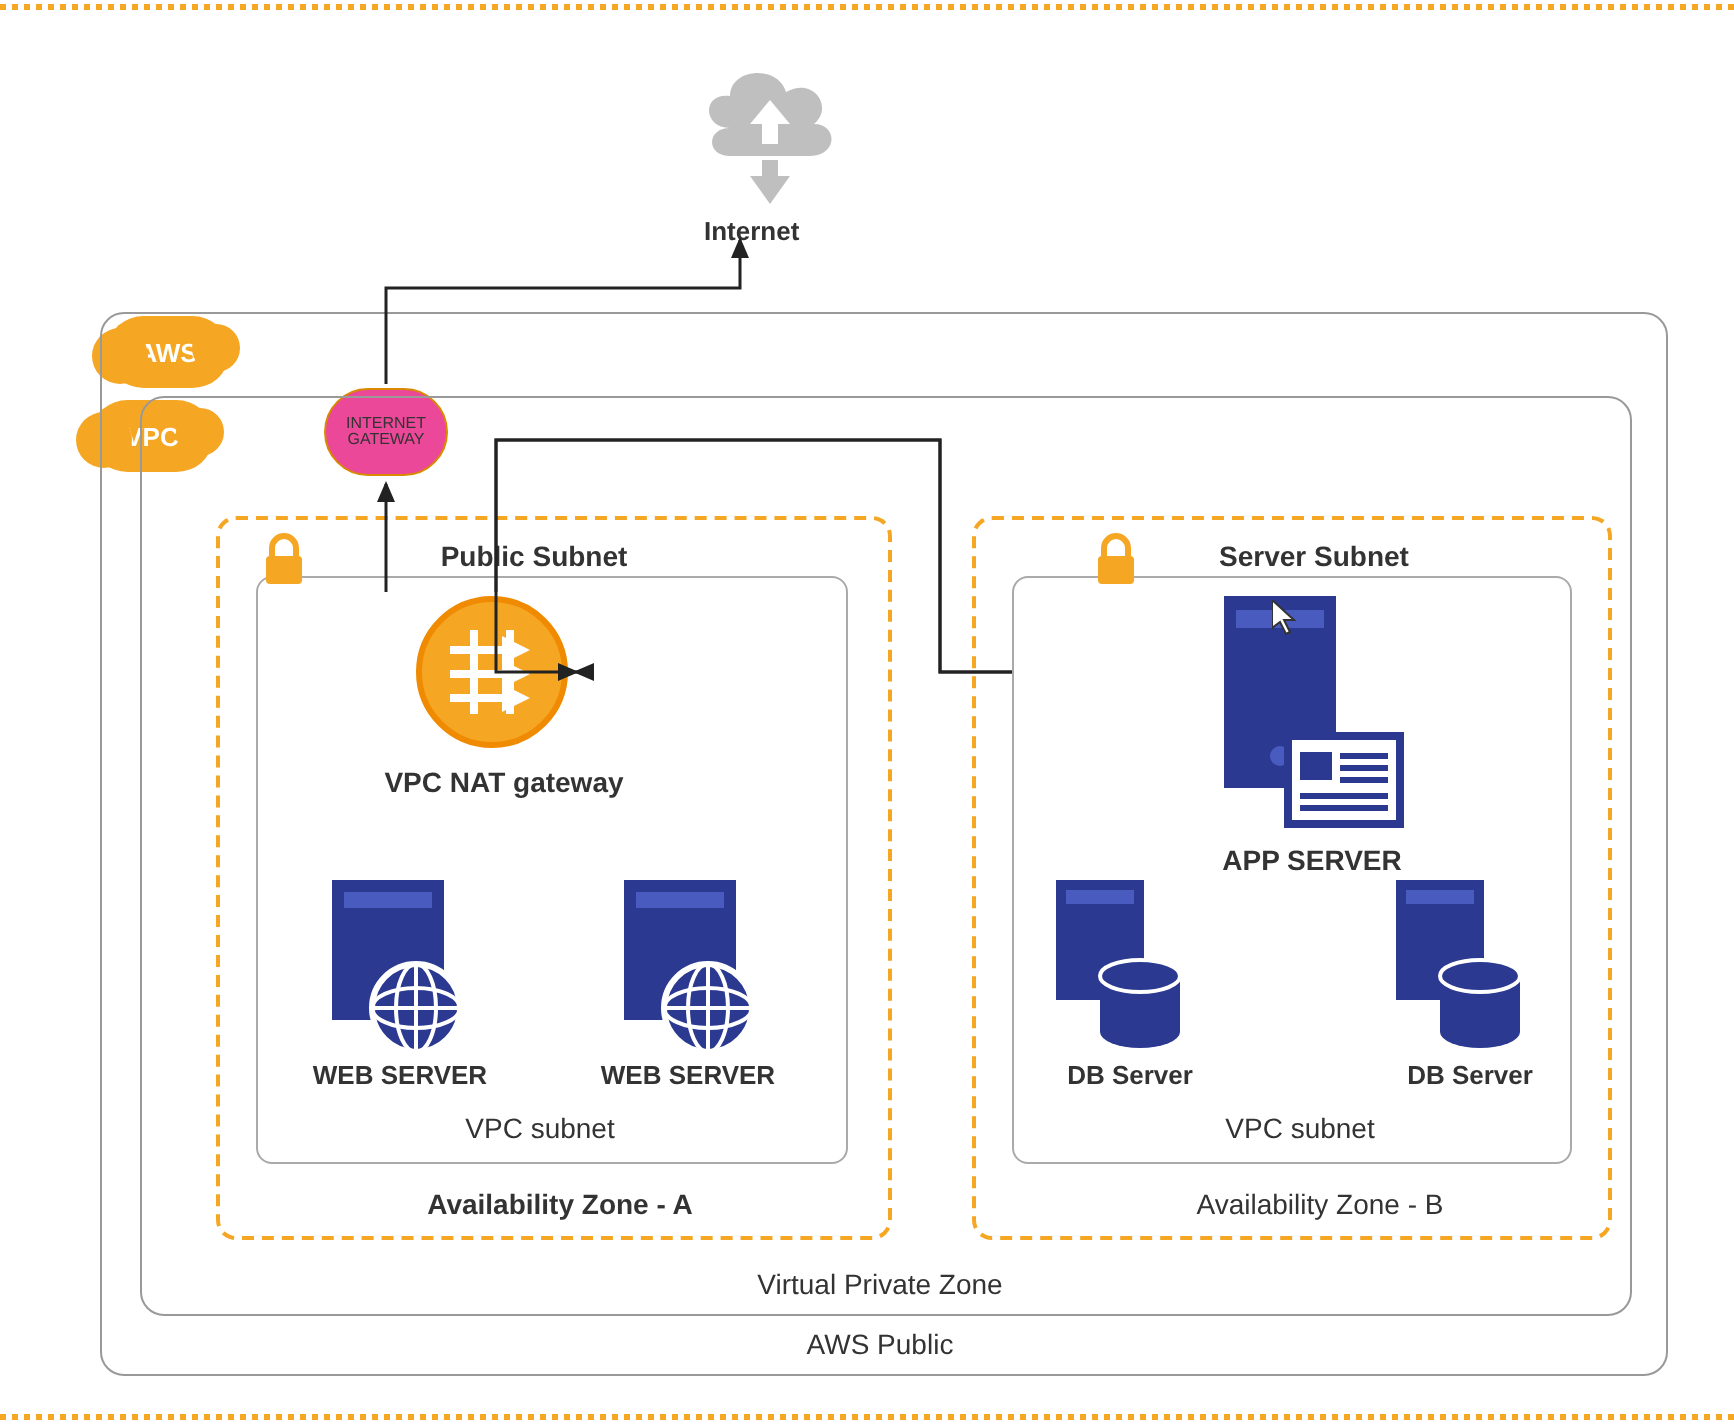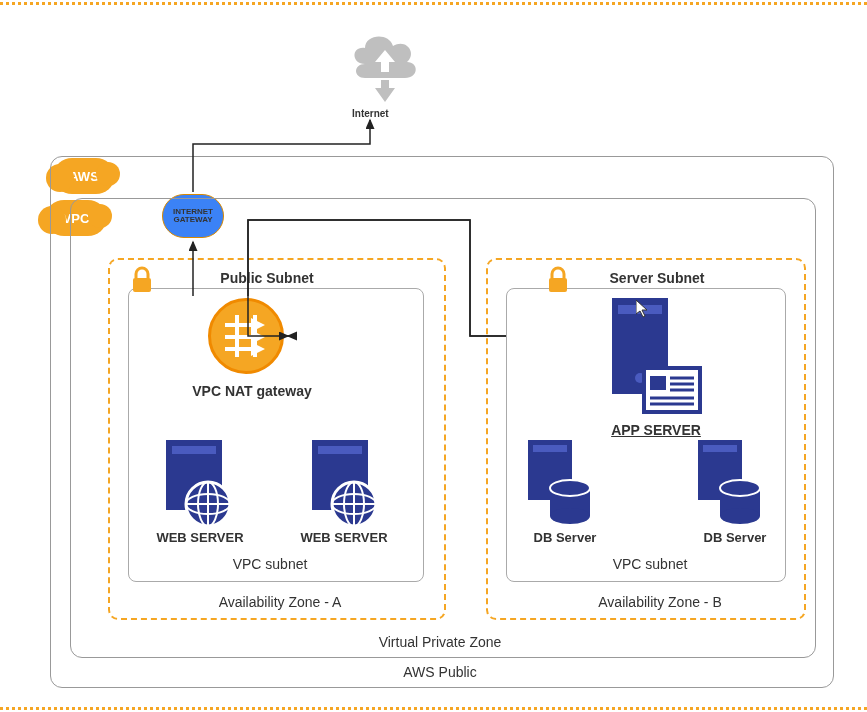--- a/index.html
+++ b/index.html
@@ -26,21 +26,21 @@
 
   
   .internet-cloud {
     position: absolute;
     top: 28px; left: 345px;
     width: 80px;
     text-align: center;
     color: #333;
   }
   .internet-label {
-    position: absolute; top: 108px; left: 352px; font-size: 10px; font-weight: bold;
+    position: absolute; top: 108px; left: 352px; font-size: 13px; font-weight: bold;
   }
 
   
   .cloud-badge {
     position: absolute;
     width: 60px; height: 36px;
     background: #f5a623;
     border-radius: 18px 18px 18px 18px / 16px 16px 16px 16px;
     color: #fff; font-weight: bold; font-size: 13px;
     display: flex; align-items: center; justify-content: center;
@@ -51,25 +51,25 @@
   .cloud-badge::before { width: 28px; height: 28px; left: -8px; top: 6px; }
   .cloud-badge::after { width: 24px; height: 24px; right: -6px; top: 4px; }
   .aws-badge { top: 158px; left: 54px; }
   .vpc-badge { top: 200px; left: 46px; }
 
   
   .igw-cloud {
     position: absolute;
     top: 194px; left: 162px;
     width: 62px; height: 44px;
-    background: #3b82f6;
+    background: #ec4899;
     border-radius: 22px;
     display: flex; align-items: center; justify-content: center;
     text-align: center;
-    font-size: 8px; font-weight: bold; color: #333;
+    font-size: 8px; font-weight: normal; color: #333;
     line-height: 1.05;
     border: 1px solid #d98900;
   }
   .igw-cloud::before, .igw-cloud::after {
     content: ""; position: absolute; background: #f5a623; border-radius: 50%;
     border: 1px solid #d98900;
     z-index: -1;
   }
 
   
@@ -108,28 +108,28 @@
     width: 24px; height: 24px;
   }
   .lock-a { top: 266px; left: 130px; }
   .lock-b { top: 266px; left: 546px; }
 
   
   .lbl { position: absolute; font-size: 14px; font-weight: 600; text-align: center; }
   .public-subnet-lbl { top: 270px; left: 192px; width: 150px; }
   .private-subnet-lbl { top: 270px; left: 582px; width: 150px; }
   .vpc-nat-lbl { top: 382px; left: 192px; width: 120px; line-height: 1.3; text-align: center; }
-  .app-server-lbl { top: 422px; left: 596px; width: 120px; text-decoration: underline; }
+  .app-server-lbl { top: 422px; left: 596px; width: 120px; }
   .web-server-lbl1 { top: 530px; left: 140px; width: 120px; font-size: 13px; }
   .web-server-lbl2 { top: 530px; left: 284px; width: 120px; font-size: 13px; }
   .db-server-lbl1 { top: 530px; left: 510px; width: 110px; font-size: 13px; }
   .db-server-lbl2 { top: 530px; left: 680px; width: 110px; font-size: 13px; }
   .vpc-subnet-lbl1 { top: 556px; left: 190px; width: 160px; font-weight: normal; }
   .vpc-subnet-lbl2 { top: 556px; left: 570px; width: 160px; font-weight: normal; }
-  .az-a-lbl { top: 594px; left: 170px; width: 220px; font-weight: normal; }
+  .az-a-lbl { top: 594px; left: 170px; width: 220px; font-weight: bold; }
   .az-b-lbl { top: 594px; left: 560px; width: 200px; font-weight: normal; text-align: center; }
   .vpc-lbl { top: 634px; left: 340px; width: 200px; font-weight: normal; }
   .aws-cloud-lbl { top: 664px; left: 370px; width: 140px; font-weight: normal; }
 
   
   .nat-icon {
     position: absolute;
     top: 298px; left: 208px;
     width: 76px; height: 76px;
     background: #f5a623;

